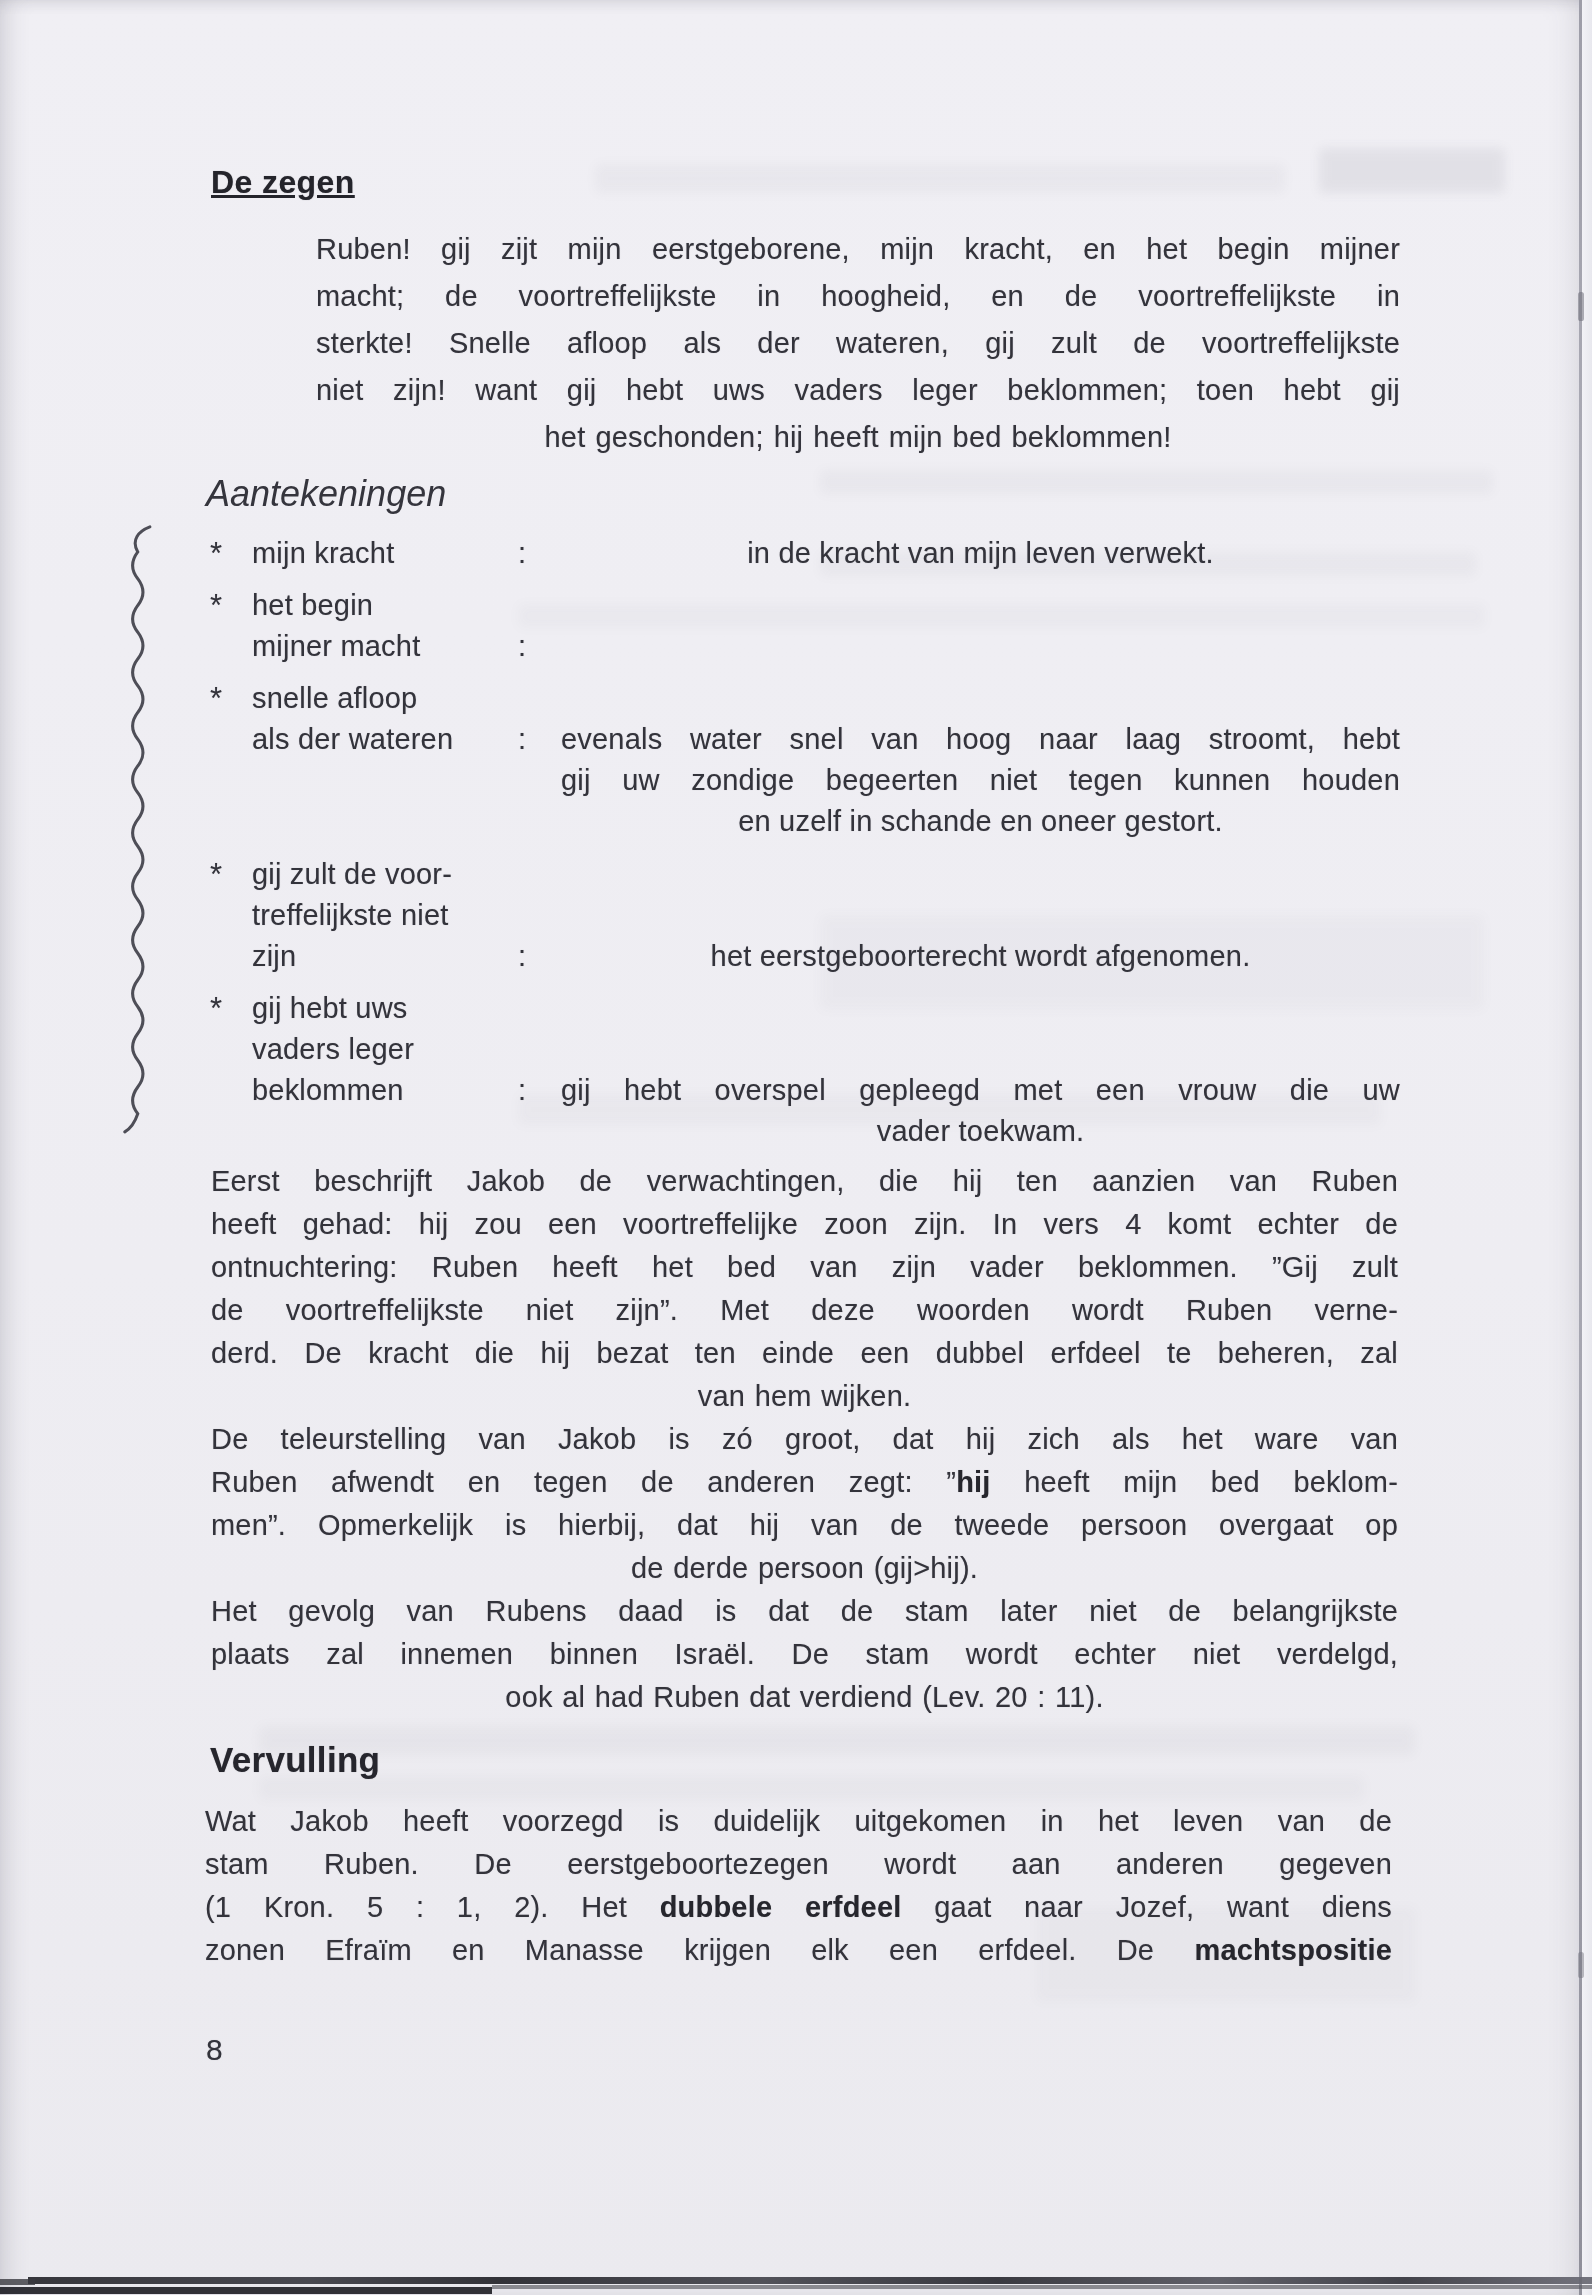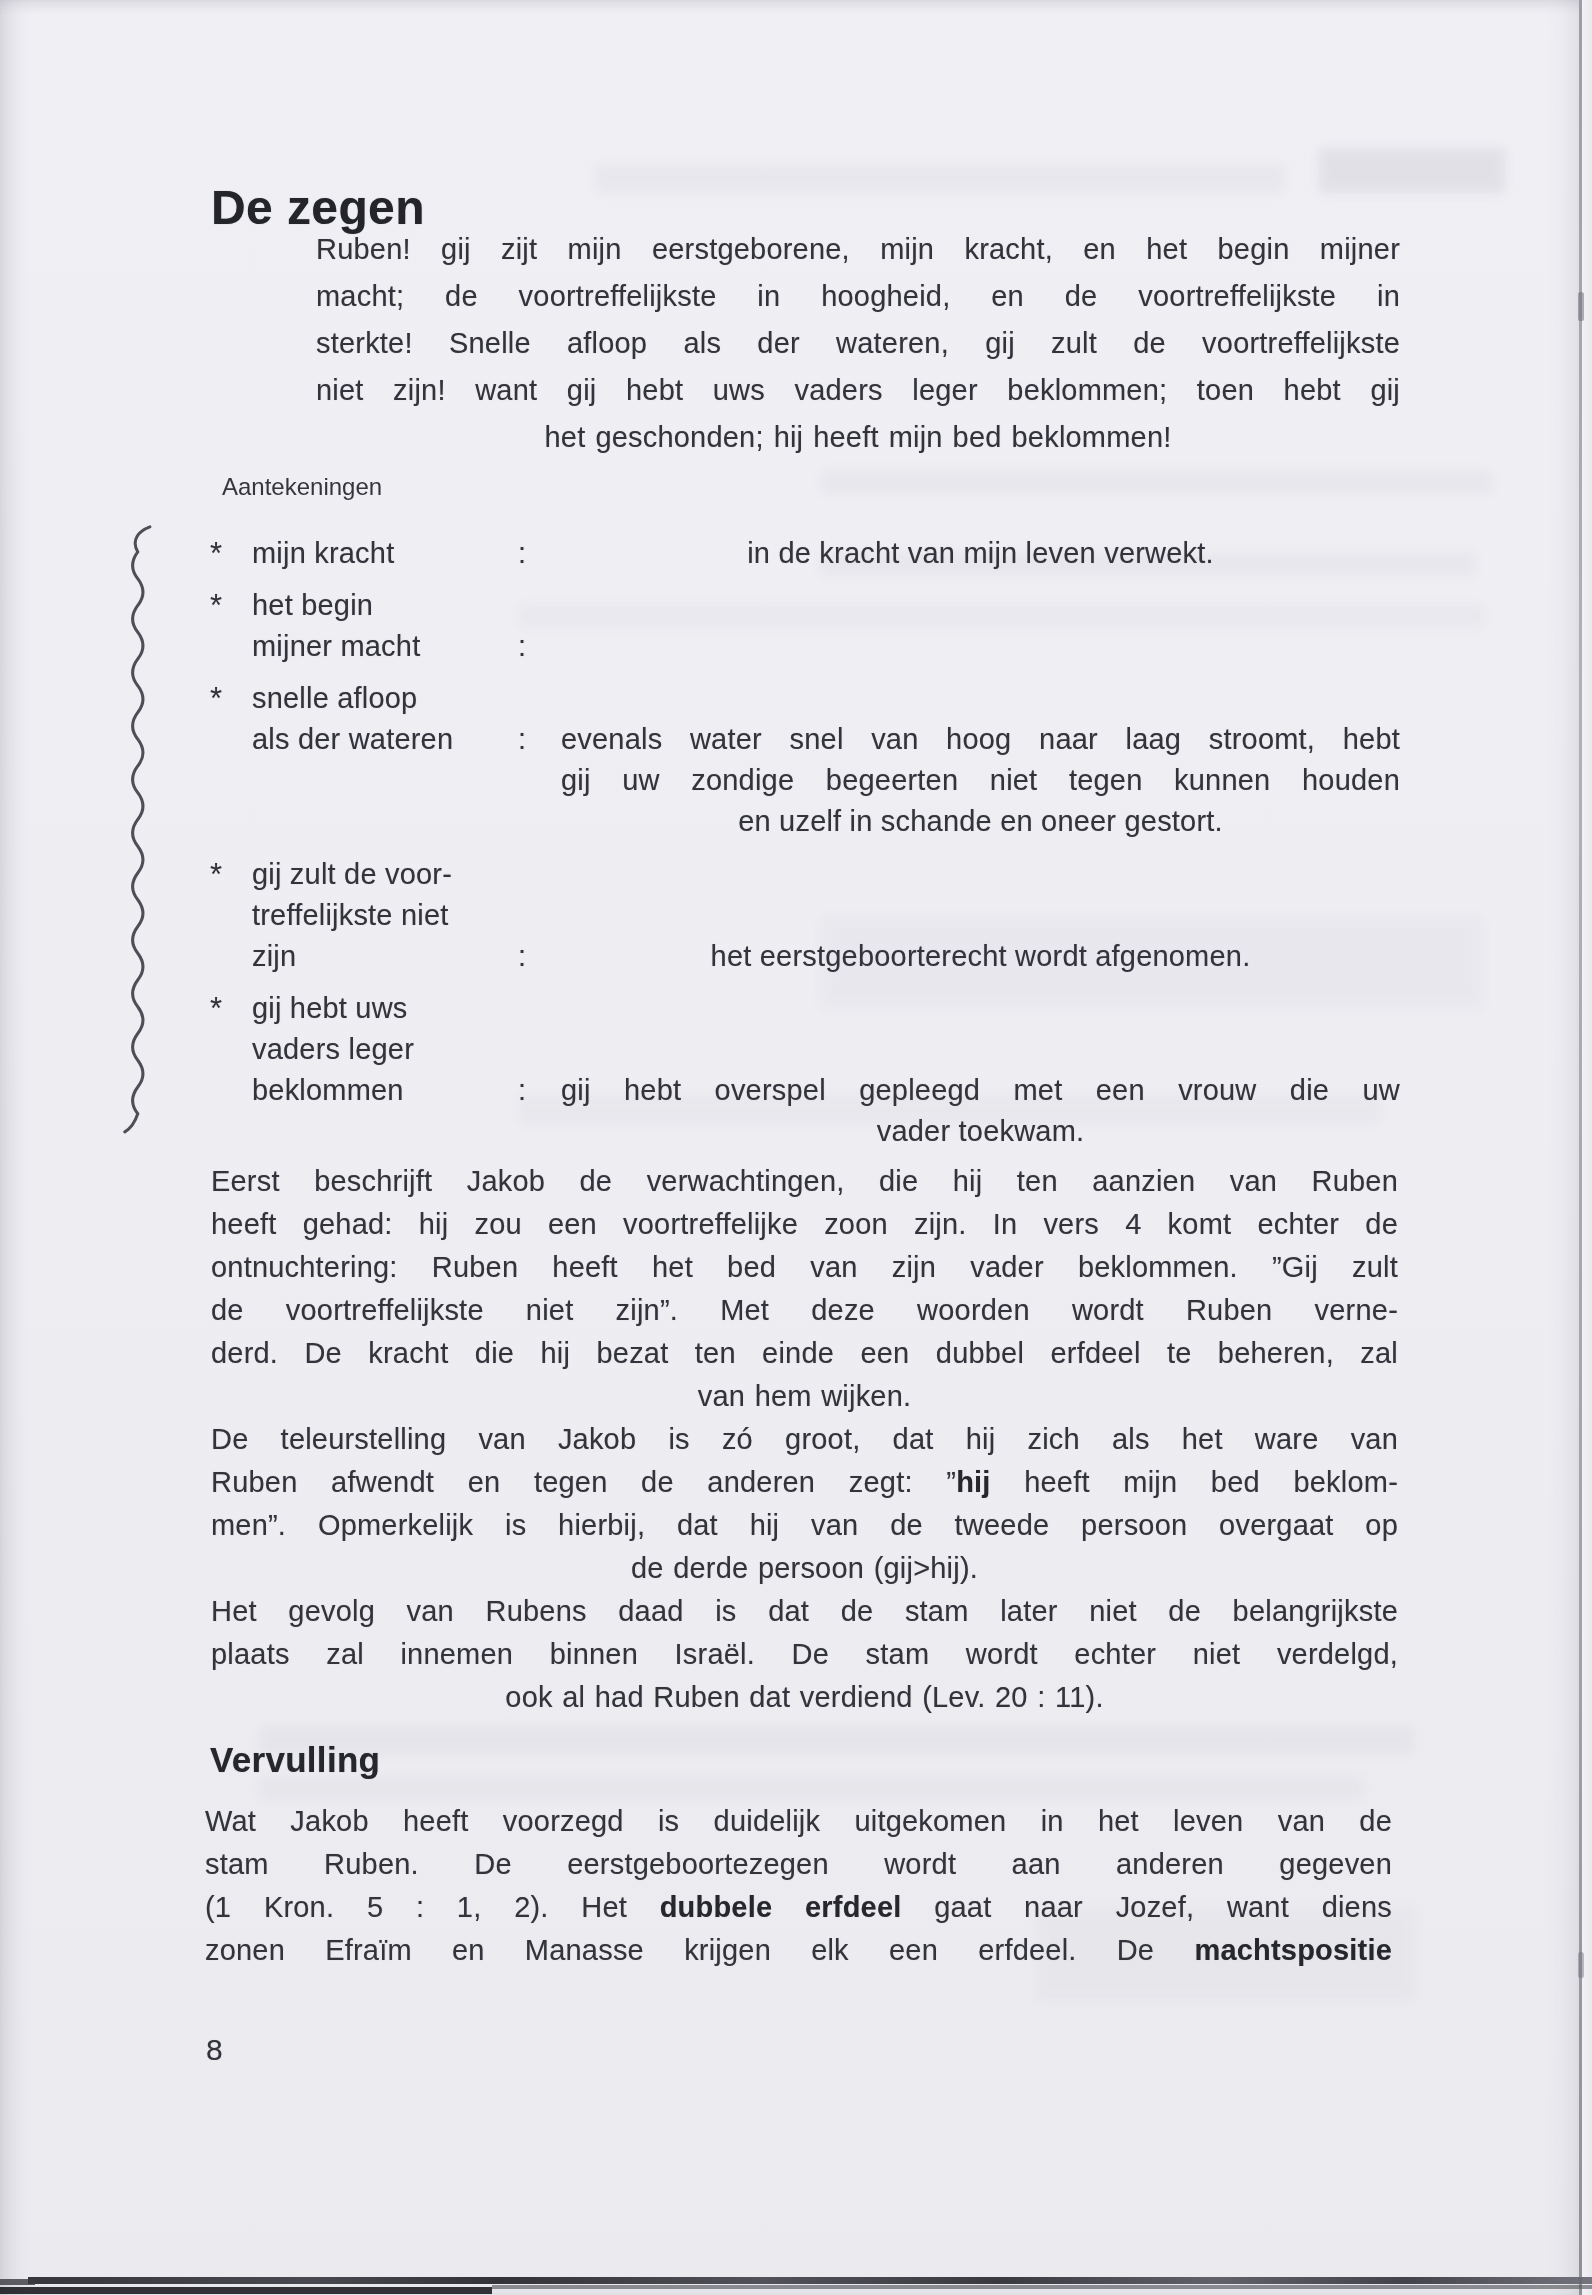--- a/index.html
+++ b/index.html
@@ -12,27 +12,27 @@
   .page{
     position:absolute;inset:0;
     background:linear-gradient(180deg,#f0eff4 0%,#eeedf2 55%,#ebeaef 100%);
     box-shadow:inset 19px 0 26px -15.5px rgba(70,70,85,.22),
                inset 0 12px 15.5px -12px rgba(70,70,85,.14),
                inset -29px 0 38px -26px rgba(70,70,85,.30);
   }
   .ink{color:#33333b;text-shadow:0 0 0.9px rgba(51,51,60,.30);}
   
   .h-zegen{
-    position:absolute;left:211px;top:180px;
-    font-size:48px;font-weight:700;color:#24242b;
-    letter-spacing:0.4px;text-shadow:0 0 0.9px rgba(30,30,40,.45);
+    position:absolute;left:211px;top:164px;
+    font-size:32px;font-weight:700;color:#24242b;
+    letter-spacing:0.4px;text-shadow:0 0 0.9px rgba(30,30,40,.45);text-decoration:underline;
   }
   .h-aant{
     position:absolute;left:206px;top:473px;
-    font-size:24px;font-weight:400;color:#35353d;margin-left:16px;
+    font-size:36px;font-style:italic;font-weight:400;color:#35353d;
   }
   .h-verv{
     position:absolute;left:210px;top:1740px;
     font-size:35px;font-weight:700;color:#26262d;
     letter-spacing:0.3px;text-shadow:0 0 0.9px rgba(30,30,40,.45);
   }
   
   .quote{position:absolute;left:316px;top:226px;width:1084px;
     font-size:29px;line-height:47px;
     letter-spacing:0.2px;word-spacing:1.7px;}

